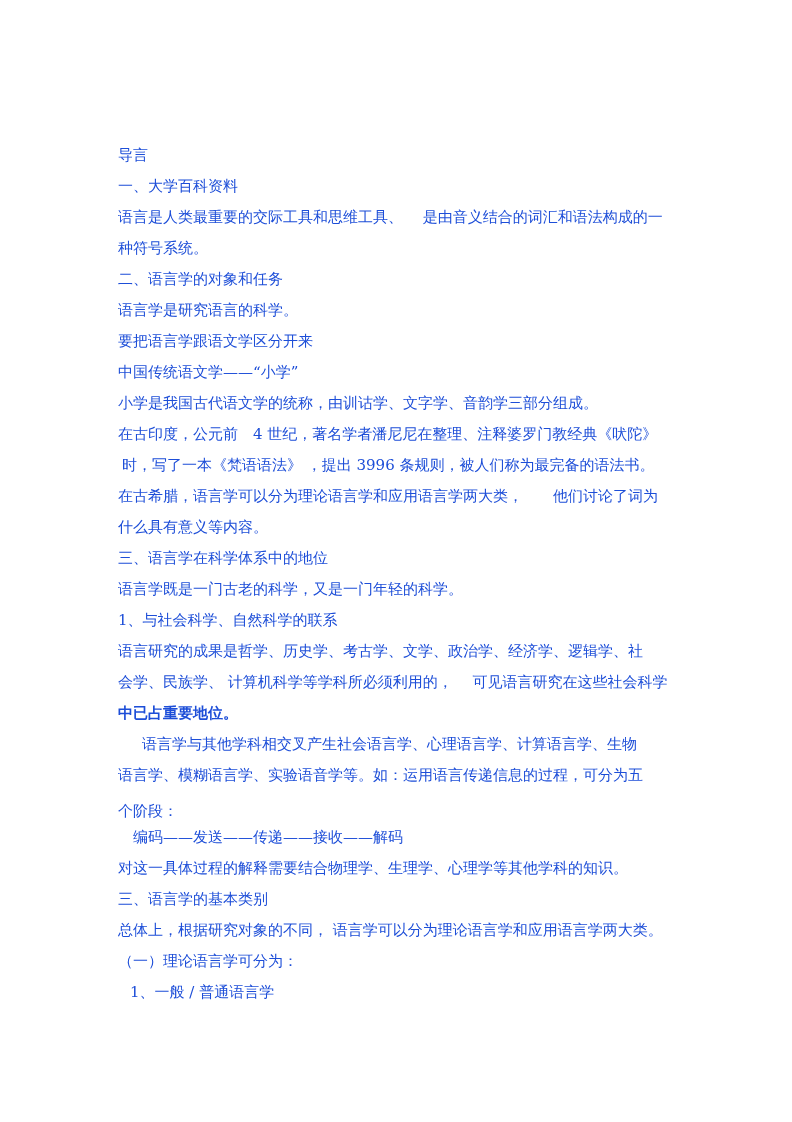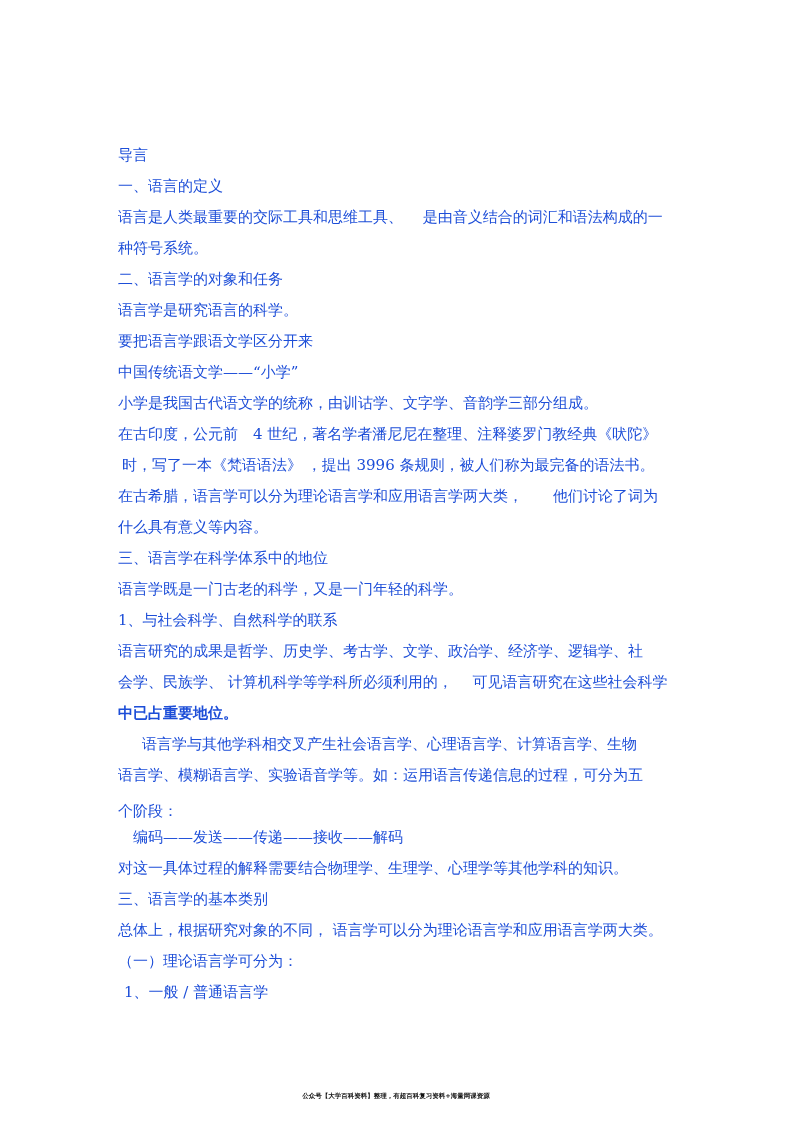--- a/index.html
+++ b/index.html
@@ -13,21 +13,21 @@
   .footer { position: absolute; top: 1091px; left: 0; width: 792px; text-align: center;
             font-size: 6.5px; line-height: 10px; color: #111; font-weight: bold; }
 </style>
 </head>
 <body>
 
 <div class="page">
 
   <div id="lines">
     <div class="line" style="top: 145px; left: 118px;">导言</div>
-    <div class="line" style="top: 176px; left: 118px;">一、语言的定义</div>
+    <div class="line" style="top: 176px; left: 118px;">一、大学百科资料</div>
     <div class="line" style="top: 207px; left: 118px;">语言是人类最重要的交际工具和思维工具、　 是由音义结合的词汇和语法构成的一</div>
     <div class="line" style="top: 238px; left: 118px;">种符号系统。</div>
     <div class="line" style="top: 269px; left: 118px;">二、语言学的对象和任务</div>
     <div class="line" style="top: 300px; left: 118px;">语言学是研究语言的科学。</div>
     <div class="line" style="top: 331px; left: 118px; text-align: right;">要把语言学跟语文学区分开来</div>
     <div class="line" style="top: 362px; left: 118px;">中国传统语文学——“小学”</div>
     <div class="line" style="top: 393px; left: 118px;">小学是我国古代语文学的统称，由训诂学、文字学、音韵学三部分组成。</div>
     <div class="line" style="top: 424px; left: 118px;">在古印度，公元前　4 世纪，著名学者潘尼尼在整理、注释婆罗门教经典《吠陀》</div>
     <div class="line" style="top: 455px; left: 122px;">时，写了一本《梵语语法》 ，提出  3996 条规则，被人们称为最完备的语法书。</div>
     <div class="line" style="top: 486px; left: 118px;">在古希腊，语言学可以分为理论语言学和应用语言学两大类，　　他们讨论了词为</div>
@@ -39,17 +39,16 @@
     <div class="line" style="top: 672px; left: 118px;">会学、民族学、 计算机科学等学科所必须利用的，　 可见语言研究在这些社会科学</div>
     <div class="line" style="top: 703px; left: 118px; font-weight: bold;">中已占重要地位。</div>
     <div class="line" style="top: 734px; left: 142px;">语言学与其他学科相交叉产生社会语言学、心理语言学、计算语言学、生物</div>
     <div class="line" style="top: 765px; left: 118px;">语言学、模糊语言学、实验语音学等。如：运用语言传递信息的过程，可分为五</div>
     <div class="line" style="top: 788px; left: 118px; margin-top: 13px;">个阶段：</div>
     <div class="line" style="top: 827px; left: 133px;">编码——发送——传递——接收——解码</div>
     <div class="line" style="top: 858px; left: 118px;">对这一具体过程的解释需要结合物理学、生理学、心理学等其他学科的知识。</div>
     <div class="line" style="top: 889px; left: 118px;">三、语言学的基本类别</div>
     <div class="line" style="top: 920px; left: 118px;">总体上，根据研究对象的不同， 语言学可以分为理论语言学和应用语言学两大类。</div>
     <div class="line" style="top: 951px; left: 118px;">（一）理论语言学可分为：</div>
-    <div class="line" style="top: 982px; left: 124px; text-align: center;">1、一般 / 普通语言学</div>
+    <div class="line" style="top: 982px; left: 130px; text-align: center;">1、一般 / 普通语言学</div>
   </div>
 
-  <div class="footer">公众号【大学百科资料】整理，有超百科复习资料+海量网课资源</div>
 </div>
 
 </body></html>

